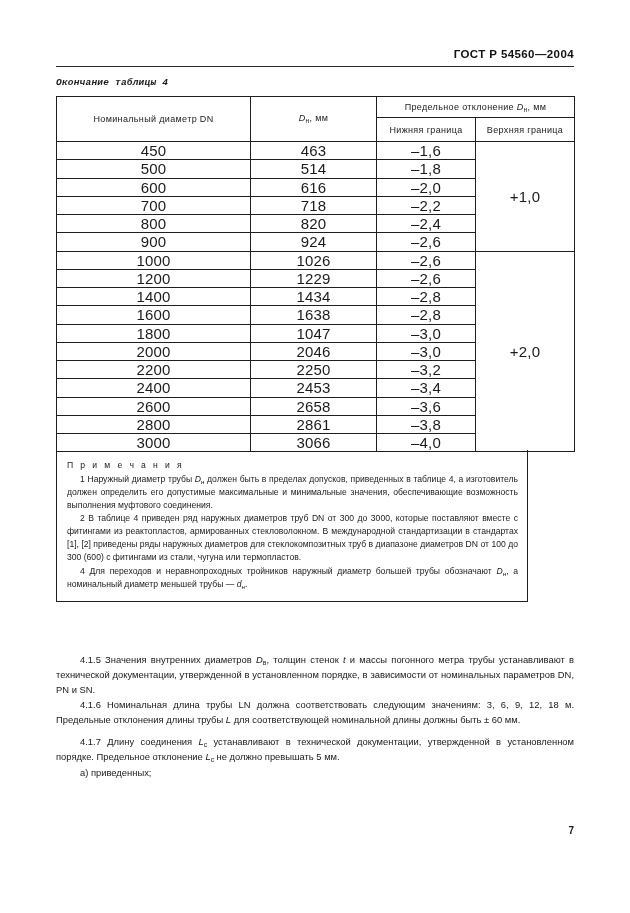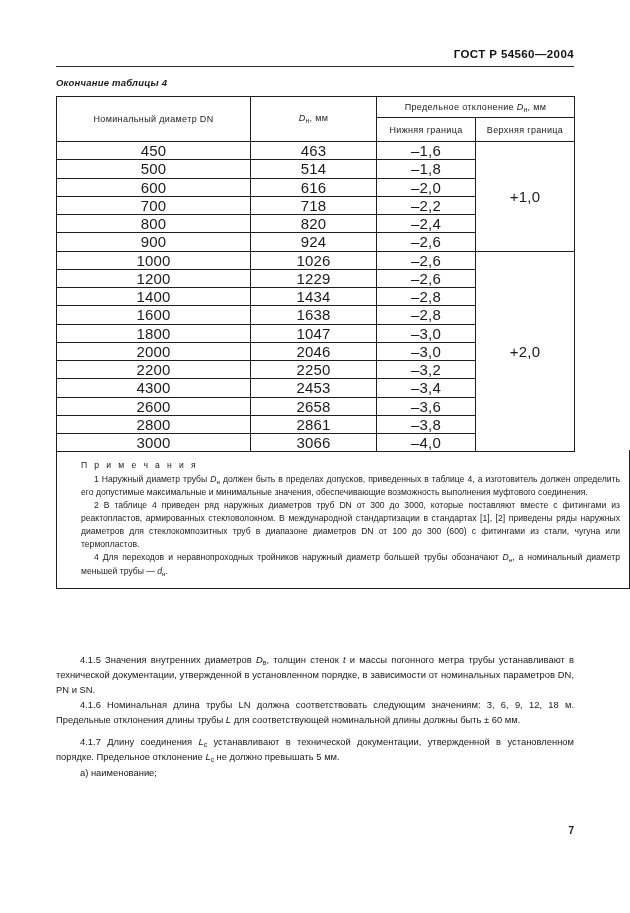--- a/index.html
+++ b/index.html
@@ -45,20 +45,21 @@
   
   .table-caption {
     position: absolute;
     left: 56px;
     top: 77px;
     font-size: 9.5px;
     font-style: italic;
     font-weight: bold;
     color: #1b1b1b;
     letter-spacing: 0.2px;
+    font-family: Liberation Mono, monospace;
   }
 
   
   .tbl-wrap {
     position: absolute;
     left: 56px;
     top: 96px;
     width: 518px;
   }
   table.gost {
@@ -98,25 +99,25 @@
   .sym sub {
     font-style: normal;
     font-size: 0.72em;
     vertical-align: -0.25em;
   }
 
   
   .notes-box {
     position: absolute;
     left: 56px;
-    width: 574px;
+    width: 472px;
     border: 1px solid #1f1f1f;
     border-top: none;
     box-sizing: border-box;
-    padding: 9px 9px 10px 24px;
+    padding: 9px 9px 10px 10px;
     font-size: 8.6px;
     line-height: 1.52;
     color: #1b1b1b;
     text-align: justify;
   }
   .notes-title {
     letter-spacing: 2.4px;
     margin-bottom: 1px;
   }
   .note-item {
@@ -252,21 +253,21 @@
             <td>2000</td>
             <td>2046</td>
             <td>–3,0</td>
           </tr>
           <tr>
             <td>2200</td>
             <td>2250</td>
             <td>–3,2</td>
           </tr>
           <tr>
-            <td>4300</td>
+            <td>2400</td>
             <td>2453</td>
             <td>–3,4</td>
           </tr>
           <tr>
             <td>2600</td>
             <td>2658</td>
             <td>–3,6</td>
           </tr>
           <tr>
             <td>2800</td>
@@ -288,17 +289,17 @@
         <div class="note-item">1 Наружный диаметр трубы <span class="sym">D<sub>н</sub></span> должен быть в пределах допусков, приведенных в таблице 4, а изготовитель должен определить его допустимые максимальные и минимальные значения, обеспечивающие возможность выполнения муфтового соединения.</div>
         <div class="note-item">2 В таблице 4 приведен ряд наружных диаметров труб DN от 300 до 3000, которые поставляют вместе с фитингами из реактопластов, армированных стекловолокном. В международной стандартизации в стандартах [1], [2] приведены ряды наружных диаметров для стеклокомпозитных труб в диапазоне диаметров DN от 100 до 300 (600) с фитингами из стали, чугуна или термопластов.</div>
         <div class="note-item">4 Для переходов и неравнопроходных тройников наружный диаметр большей трубы обозначают <span class="sym">D<sub>н</sub></span>, а номинальный диаметр меньшей трубы — <span class="sym">d<sub>н</sub></span>.</div>
       </div>
   </div>
 
   <div class="body" id="body-block" style="top: 646px;">
     <p class="spaced"><span id="p415">4.1.5 Значения внутренних диаметров <span class="sym">D<sub>в</sub></span>, толщин стенок <span class="sym">t</span> и массы погонного метра трубы устанавливают в технической документации, утвержденной в  установленном порядке, в зависимости от номинальных параметров DN, PN и SN.</span></p>
     <p><span id="p416">4.1.6 Номинальная длина трубы LN должна соответствовать следующим значениям: 3, 6, 9, 12, 18 м. Предельные отклонения длины трубы <span class="sym">L</span> для соответствующей номинальной длины должны быть ± 60 мм.</span></p>
     <p class="spaced"><span id="p417">4.1.7 Длину соединения <span class="sym">L<sub>с</sub></span> устанавливают в технической документации, утвержденной в  установленном порядке. Предельное отклонение <span class="sym">L<sub>с</sub></span> не должно превышать 5 мм.</span></p>
-    <p>а) наименование;</p>
+    <p>а) приведенных;</p>
   </div>
 
   <div class="page-number">7</div>
 </div>
 
 </body></html>

